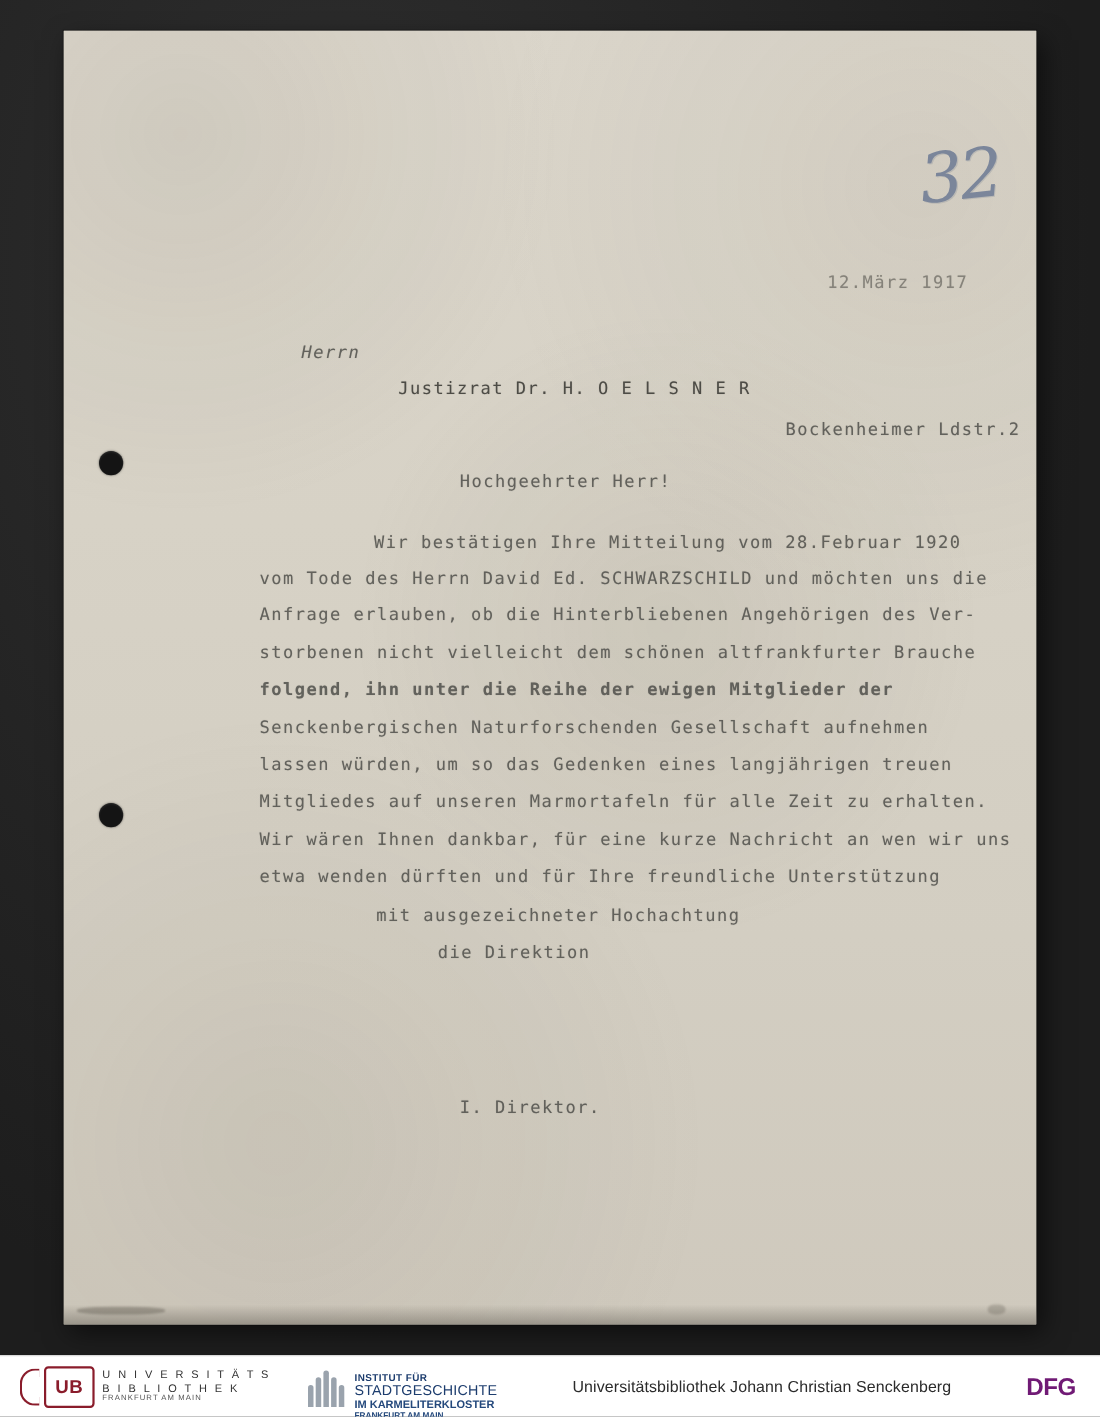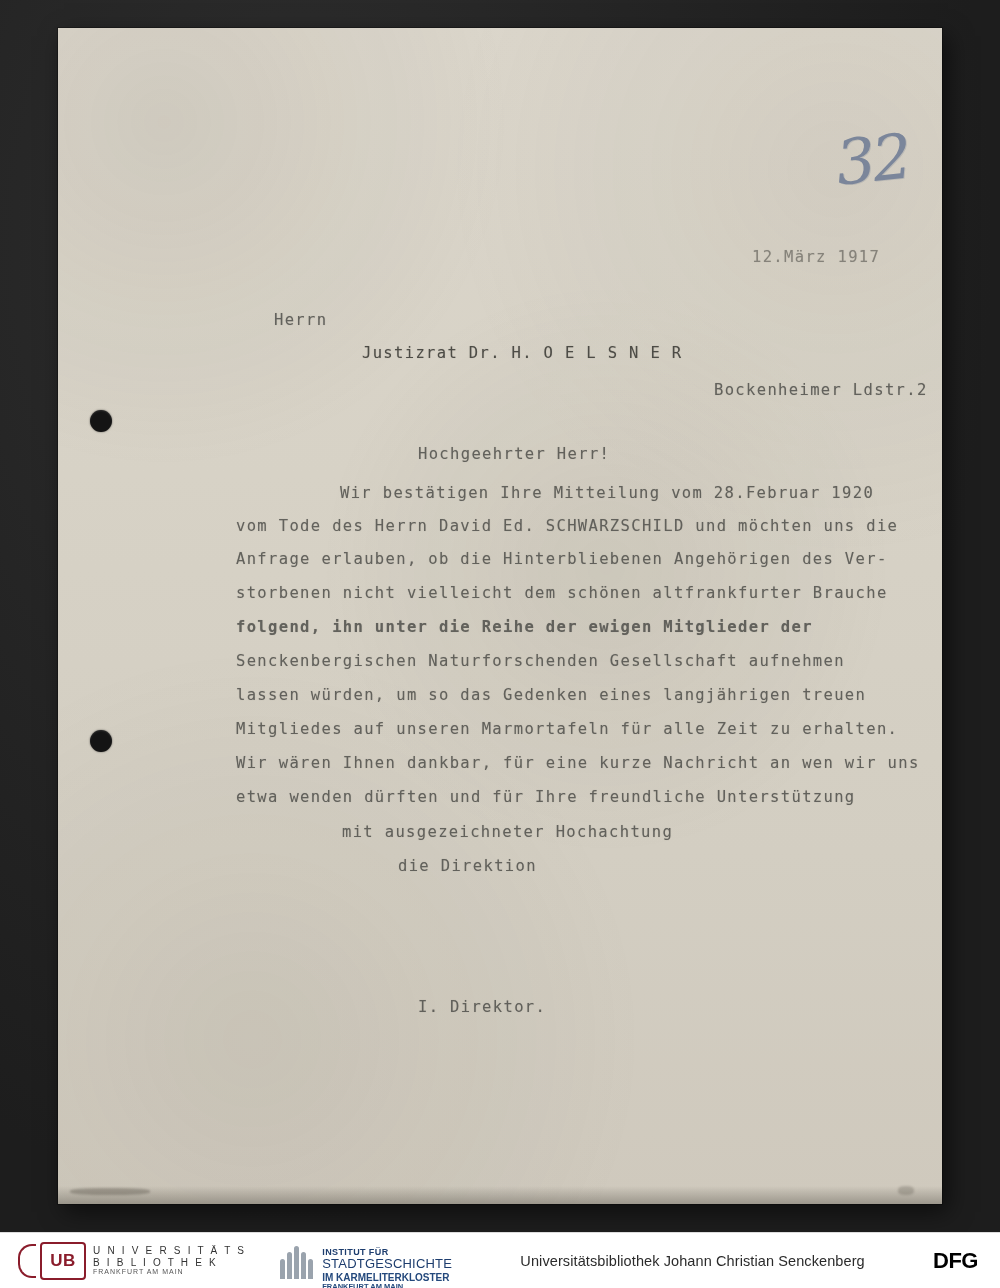--- a/index.html
+++ b/index.html
@@ -182,41 +182,41 @@
     flex: 1;
     text-align: center;
     font-size: 14.5px;
     color: #2b2b2b;
     letter-spacing: 0.1px;
   }
   #logo-dfg {
     margin-right: 22px;
     font-size: 22px;
     font-weight: bold;
-    color: #000000;
+    color: #701a75;
     letter-spacing: -0.5px;
   }
 </style>
 </head>
 <body>
 
 <div id="scan-viewport">
 
   <div id="letter-page">
     <div id="paper-texture"></div>
 
     <div id="archive-number">32</div>
 
     <div class="tw faint" style="left:694px; top:220px;">12.März 1917</div>
 
-    <div class="tw" style="left:216px; top:283px;">Herrn</div>
+    <div class="tw" style="left:216px; top:283px;font-style:italic;">Herrn</div>
     <div class="tw strong" style="left:304px; top:316px;">Justizrat Dr. H. O E L S N E R</div>
     <div class="tw" style="left:656px; top:353px;">Bockenheimer Ldstr.2</div>
 
-    <div class="tw" style="left:360px; top:401px;margin-top:16px;">Hochgeehrter Herr!</div>
+    <div class="tw" style="left:360px; top:401px;">Hochgeehrter Herr!</div>
 
     <div class="tw" style="left:282px; top:456px;">Wir bestätigen Ihre Mitteilung vom 28.Februar 1920</div>
     <div class="tw" style="left:178px; top:489px;">vom Tode des Herrn David Ed. SCHWARZSCHILD und möchten uns die</div>
     <div class="tw" style="left:178px; top:522px;">Anfrage erlauben, ob die Hinterbliebenen Angehörigen des Ver-</div>
     <div class="tw" style="left:178px; top:556px;">storbenen nicht vielleicht dem schönen altfrankfurter Brauche</div>
     <div class="tw" style="left:178px; top:590px;font-weight:bold;">folgend, ihn unter die Reihe der ewigen Mitglieder der</div>
     <div class="tw" style="left:178px; top:624px;">Senckenbergischen Naturforschenden Gesellschaft aufnehmen</div>
     <div class="tw" style="left:178px; top:658px;">lassen würden, um so das Gedenken eines langjährigen treuen</div>
     <div class="tw" style="left:178px; top:692px;">Mitgliedes auf unseren Marmortafeln für alle Zeit zu erhalten.</div>
     <div class="tw" style="left:178px; top:726px;">Wir wären Ihnen dankbar, für eine kurze Nachricht an wen wir uns</div>

